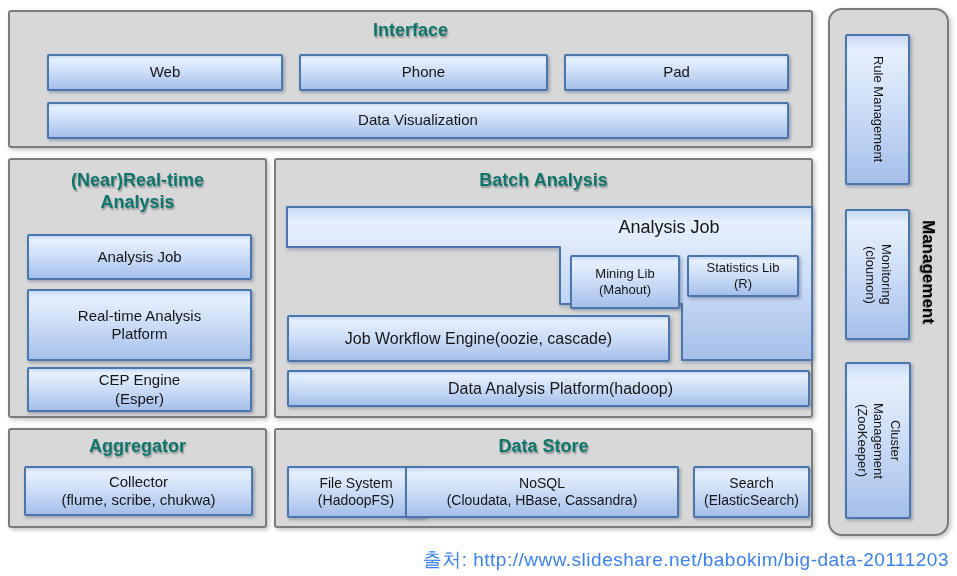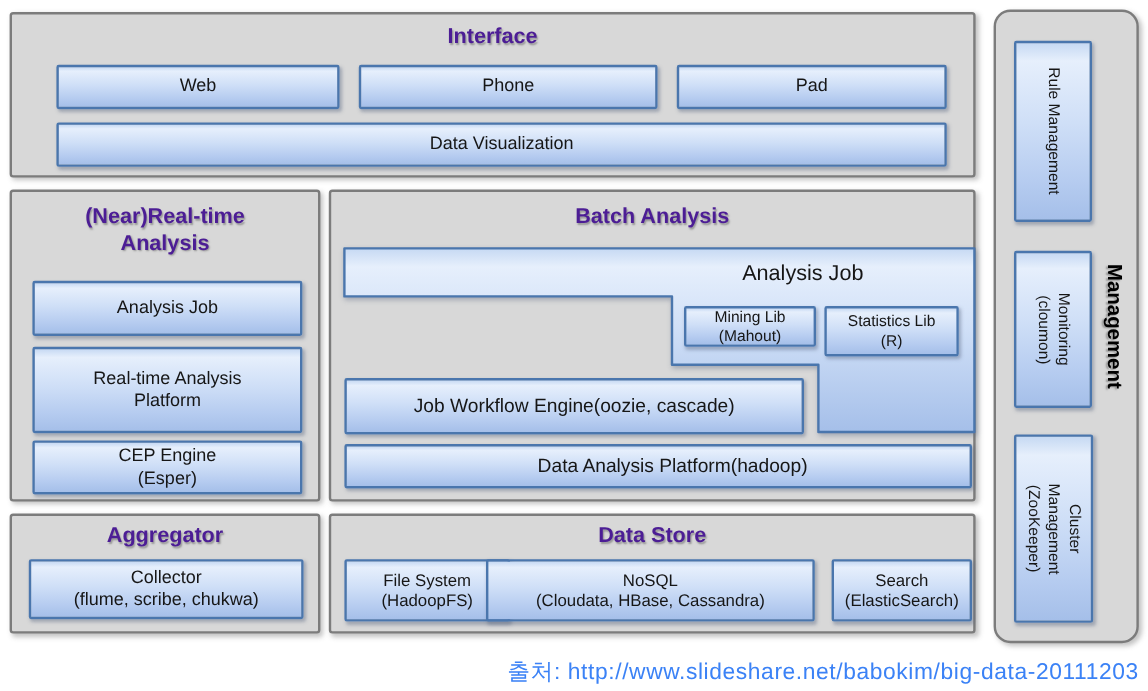--- a/index.html
+++ b/index.html
@@ -7,21 +7,21 @@
     position:relative; width:957px; height:576px; background:#ffffff;
     font-family:"Liberation Sans","DejaVu Sans",sans-serif; overflow:hidden;
   }
   .panel {
     position:absolute; background:#d8d8d8; border:2px solid #7c7c7c;
     border-radius:3px; box-shadow:2px 2px 4px rgba(120,120,120,0.45);
     box-sizing:border-box;
   }
   .panel-title {
     position:absolute; left:0; right:0; text-align:center;
-    font-weight:bold; font-size:18px; color:#4c1d95; line-height:1.2;
+    font-weight:bold; font-size:18px; color:#0f766e; line-height:1.2;
     text-shadow:1px 1.5px 1.5px rgba(95,95,95,0.55); white-space:pre-line;
   }
   .box {
     position:absolute; box-sizing:border-box;
     background:linear-gradient(180deg,#c6d9f3 0%,#e6effc 10%,#cfdff7 45%,#b6ccf0 78%,#a5bfe9 100%);
     border:2px solid #4a76ad; border-radius:2px;
     box-shadow:1.5px 2px 3px rgba(90,105,130,0.45);
     display:flex; align-items:center; justify-content:center;
     font-size:15px; color:#161616; text-align:center;
     white-space:pre-line; line-height:1.22;
@@ -83,21 +83,21 @@
           <stop offset="0.1" stop-color="#e6effc"></stop>
           <stop offset="0.45" stop-color="#cfdff7"></stop>
           <stop offset="1" stop-color="#a5bfe9"></stop>
         </linearGradient>
       </defs>
       <path d="M11,47 H536 V200 H406 V144 H284 V87 H11 Z" fill="url(#boxgrad)" stroke="#4a76ad" stroke-width="2" stroke-linejoin="round"></path>
     </svg>
 
     <div class="label-only" style="left:250px;top:50px;width:286px;height:34px;font-size:18px;">Analysis Job</div>
 
-    <div class="box small" style="left:294px;top:95px;width:110px;height:34px;">Mining Lib
+    <div class="box small" style="left:294px;top:95px;width:110px;height:54px;">Mining Lib
 (Mahout)</div>
     <div class="box small" style="left:411px;top:95px;width:112px;height:42px;">Statistics Lib
 (R)</div>
     <div class="box" style="left:11px;top:155px;width:383px;height:47px;font-size:16px;">Job Workflow Engine(oozie, cascade)</div>
     <div class="box" style="left:11px;top:210px;width:523px;height:37px;font-size:16px;padding-left:24px;">Data Analysis Platform(hadoop)</div>
   </section>
 
   <section class="panel" style="left:8px;top:428px;width:259px;height:100px;">
     <div class="panel-title" style="top:6px;">Aggregator</div>
     <div class="box" style="left:14px;top:36px;width:229px;height:50px;">Collector

